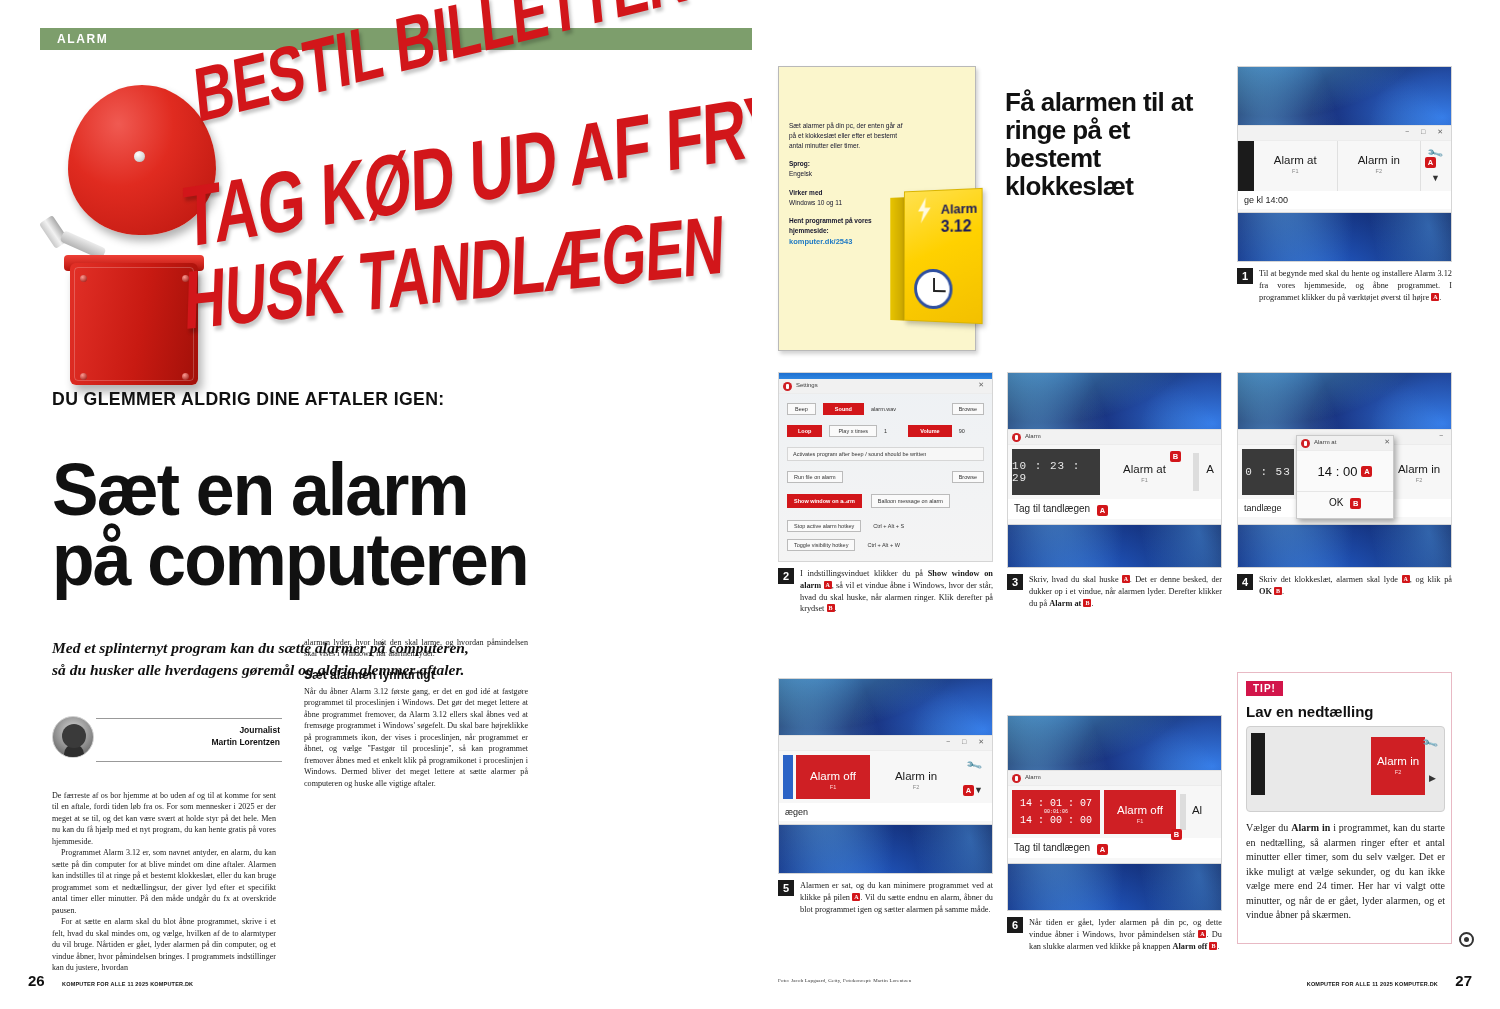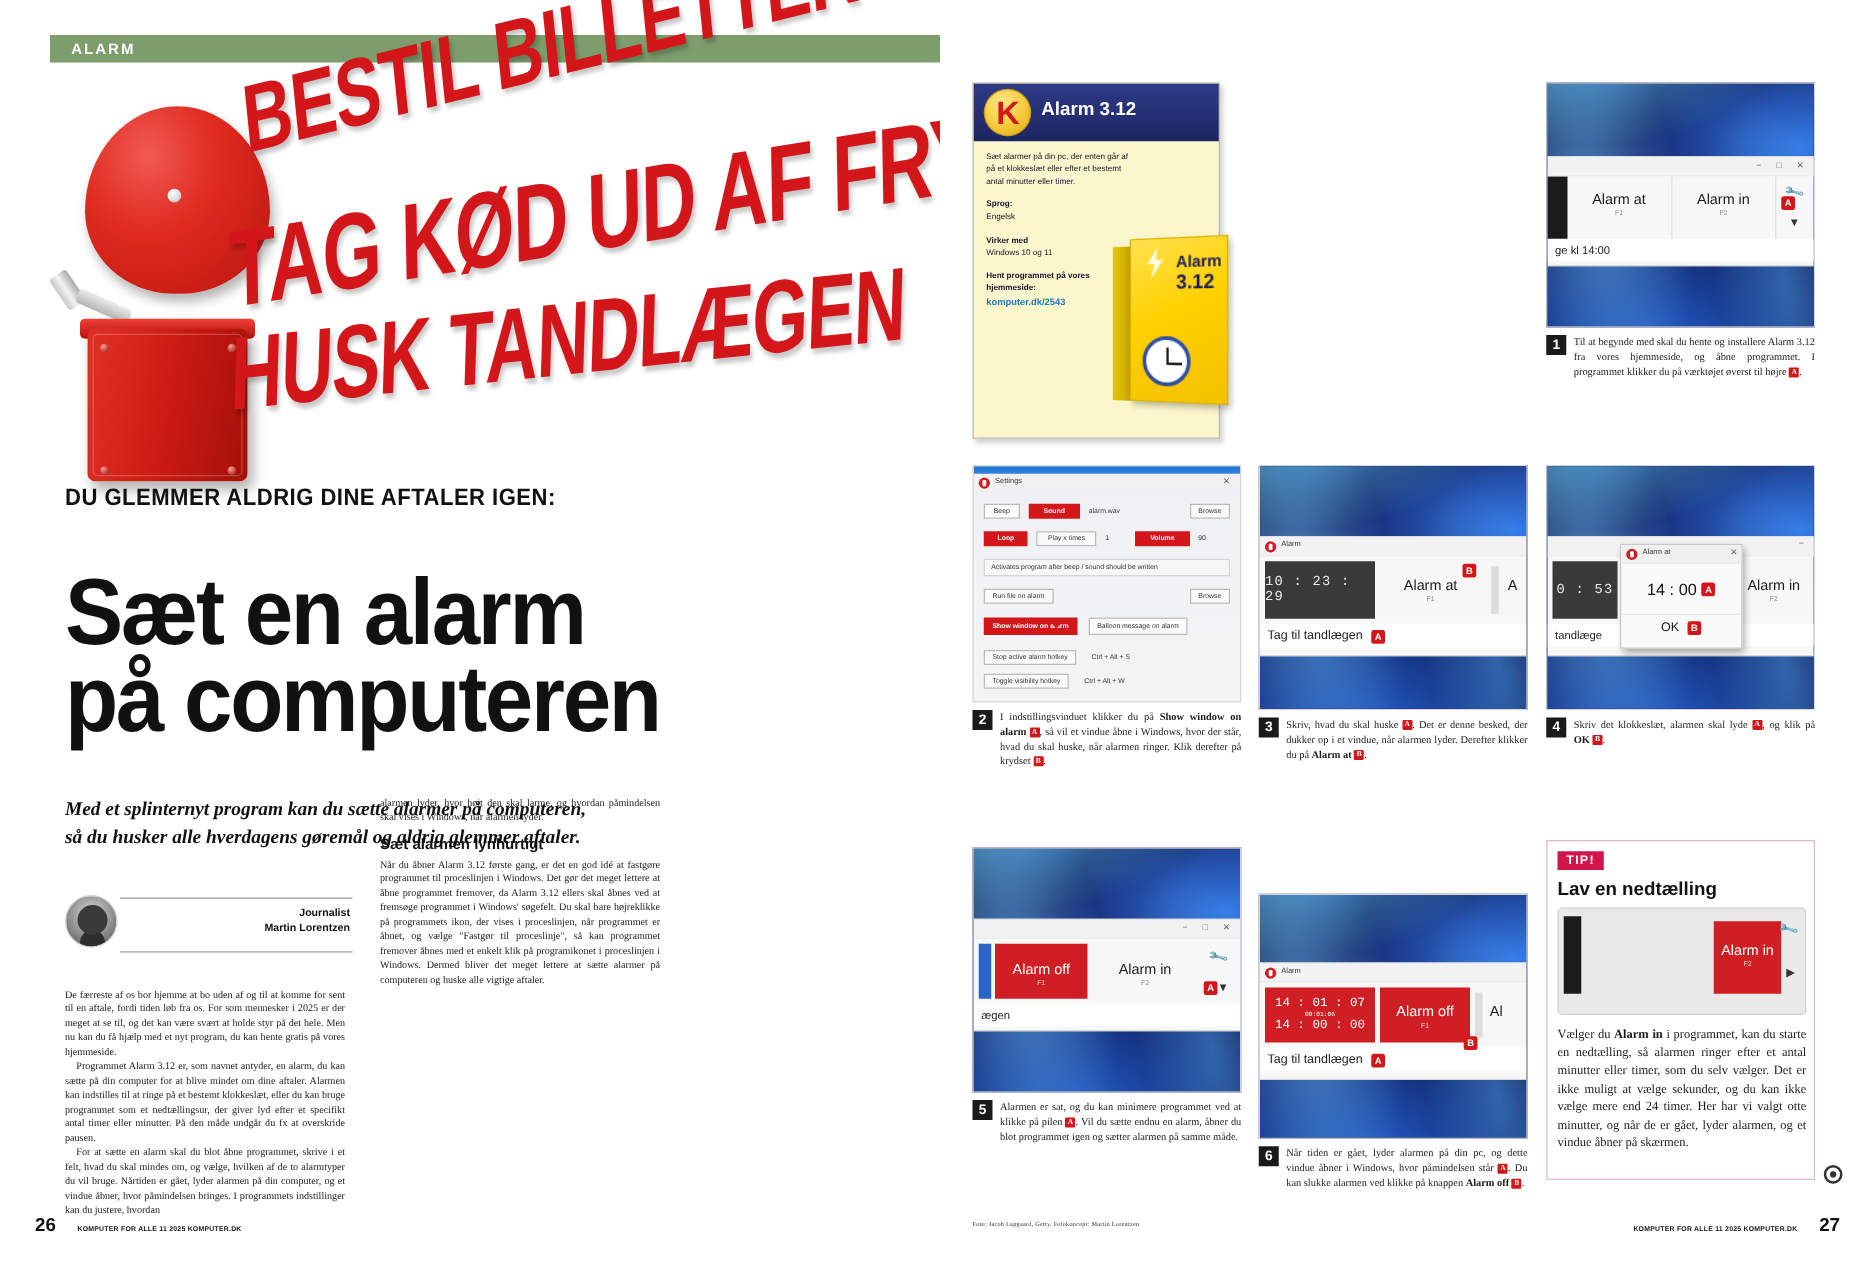--- a/index.html
+++ b/index.html
@@ -261,24 +261,20 @@
       <p class="noind">Når du åbner Alarm 3.12 første gang, er det en god idé at fastgøre programmet til proceslinjen i Windows. Det gør det meget lettere at åbne programmet fremover, da Alarm 3.12 ellers skal åbnes ved at fremsøge programmet i Windows' søgefelt. Du skal bare højreklikke på programmets ikon, der vises i proceslinjen, når programmet er åbnet, og vælge "Fastgør til proceslinje", så kan programmet fremover åbnes med et enkelt klik på programikonet i proceslinjen i Windows. Dermed bliver det meget lettere at sætte alarmer på computeren og huske alle vigtige aftaler.</p>
     </div>
 
     <div class="folio" id="folio-left">26</div>
     <div class="folio-mast" id="mast-left">KOMPUTER FOR ALLE 11 2025 KOMPUTER.DK</div>
   </div>
 
   <div id="right-page"></div>
 
   <div class="infobox">
-    <div class="ib-head">
-      <div class="ib-logo"></div>
-      <div class="ib-title">Alarm 3.12</div>
-    </div>
     <div class="ib-body">
       <div class="grp">Sæt alarmer på din pc, der enten går af på et klokkeslæt eller efter et bestemt antal minutter eller timer.</div>
       <div class="grp">
         <b>Sprog:</b>
         <span>Engelsk</span>
       </div>
       <div class="grp">
         <b>Virker med</b>
         <span>Windows 10 og 11</span>
       </div>
@@ -291,20 +287,21 @@
       <div class="spine"></div>
       <div class="face">
         <div class="bolt2"></div>
         <div class="pn" style="left:38px">Alarm</div>
         <div class="pv" style="left:38px">3.12</div>
         <div class="clock"></div>
       </div>
     </div>
   </div>
 
+  <div class="rh">Få alarmen til at ringe på et bestemt klokkeslæt</div>
 
   <div class="step" style="left:1237px; top:66px;">
     <div class="shot">
       <div class="wall"></div>
       <div class="winwrap" style="top:58px; height:88px;">
         <div class="titlebar">
           <div class="tb-ctl">− □ ✕</div>
         </div>
         <div style="height:50px; display:flex; align-items:stretch;">
           <div style="width:16px; background:#1b1b1b;"></div>

